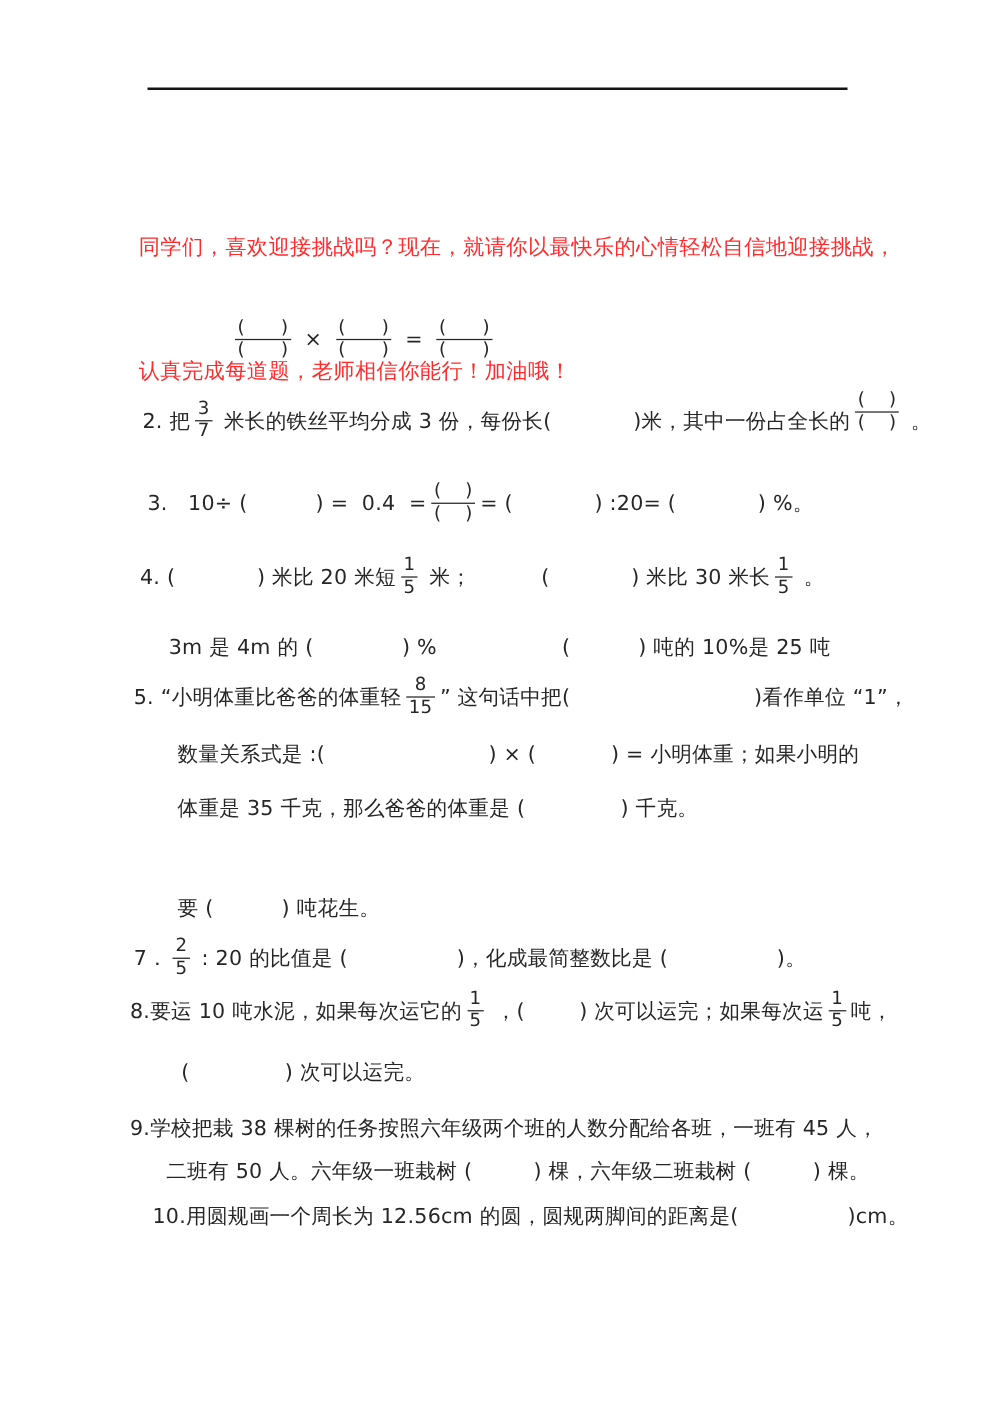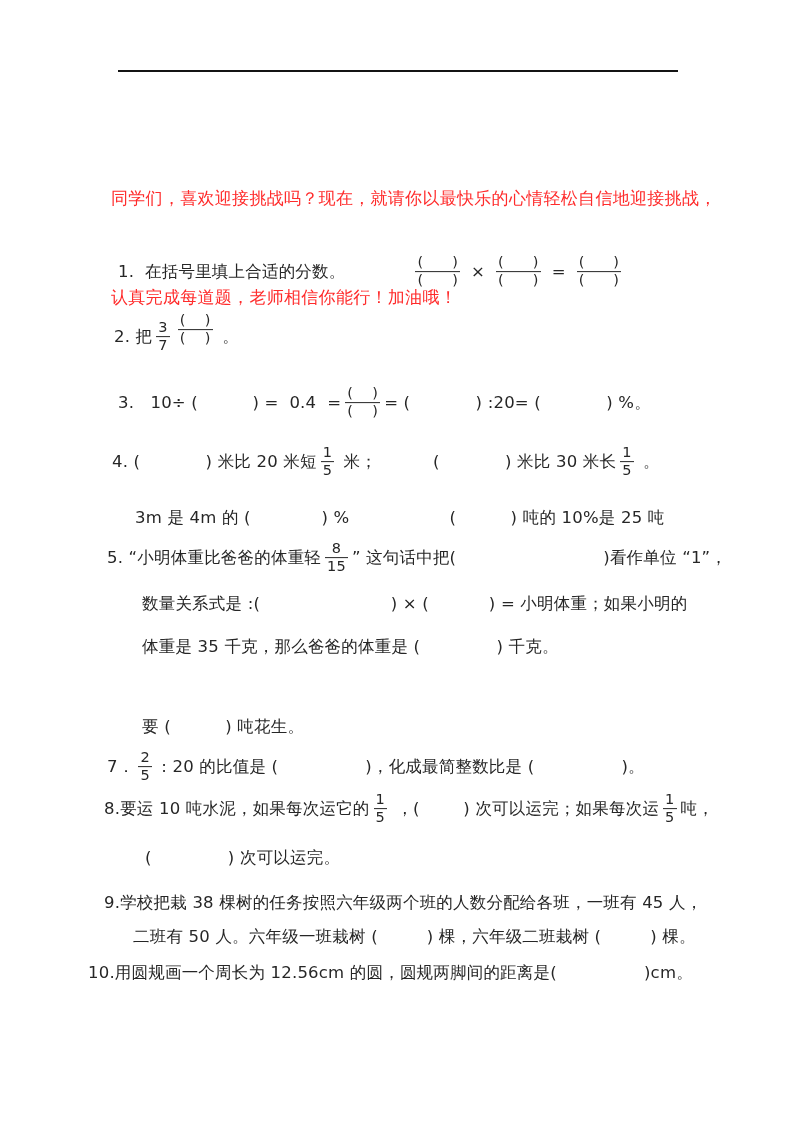--- a/index.html
+++ b/index.html
@@ -62,21 +62,20 @@
 <div class="page">
 
   <div class="rule"></div>
 
   <div class="intro">
     <div>同学们，喜欢迎接挑战吗？现在，就请你以最快乐的心情轻松自信地迎接挑战，</div>
     <div>认真完成每道题，老师相信你能行！加油哦！</div>
   </div>
 
   <div class="row" style="left:118px; top:272px">
-    <span>1.  在括号里填上合适的分数。</span>
     <span class="sp" style="width:66px"></span>
     <span class="frac">
       <span class="num">(      )</span>
       <span class="den">(      )</span>
     </span>
     <span class="op">×</span>
     <span class="frac">
       <span class="num">(      )</span>
       <span class="den">(      )</span>
     </span>
@@ -86,20 +85,21 @@
       <span class="den">(      )</span>
     </span>
   </div>
 
   <div class="row" style="left:114px; top:337px">
     <span>2. 把</span>
     <span class="frac">
       <span class="num">3</span>
       <span class="den">7</span>
     </span>
+    <span> 米长的铁丝平均分成 3 份，每份长(            )米，其中一份占全长的</span>
     <span class="frac raised">
       <span class="num">(    )</span>
       <span class="den">(    )</span>
     </span>
     <span> 。</span>
   </div>
 
   <div class="row" style="left:118px; top:403px">
     <span>3.   10÷ (          ) =  0.4  =</span>
     <span class="frac">
@@ -176,17 +176,17 @@
     <span>(              ) 次可以运完。</span>
   </div>
 
   <div class="row" style="left:104px; top:903px">
     <span>9.学校把栽 38 棵树的任务按照六年级两个班的人数分配给各班，一班有 45 人，</span>
   </div>
   <div class="row" style="left:133px; top:937px">
     <span>二班有 50 人。六年级一班栽树 (         ) 棵，六年级二班栽树 (         ) 棵。</span>
   </div>
 
-  <div class="row" style="left:88px; top:973px">
+  <div class="row" style="left:122px; top:973px">
     <span>10.用圆规画一个周长为 12.56cm 的圆，圆规两脚间的距离是(                )cm。</span>
   </div>
 
 </div>
 
 </body></html>

